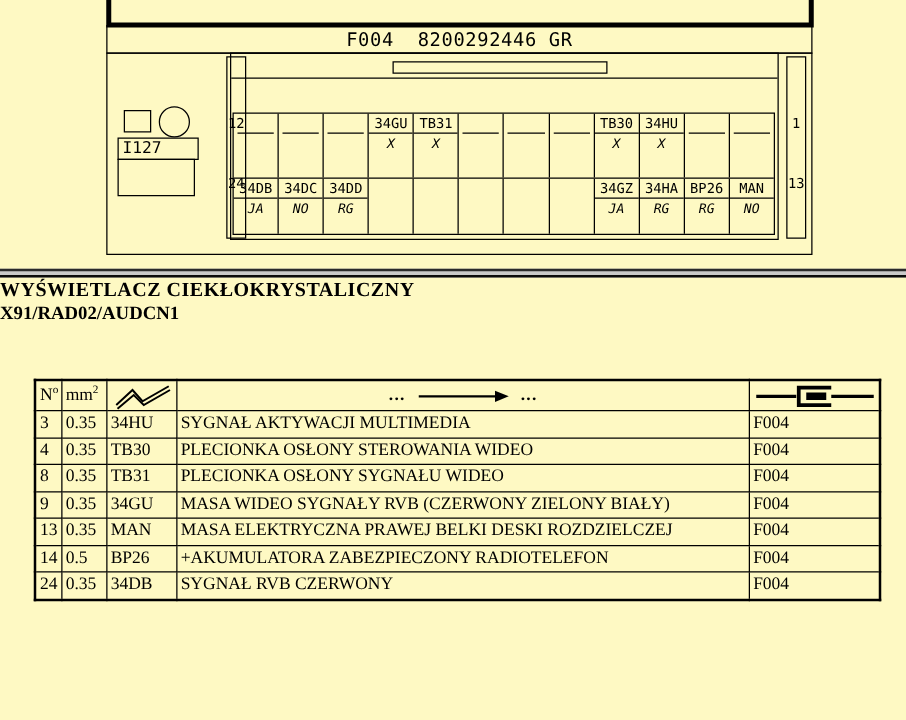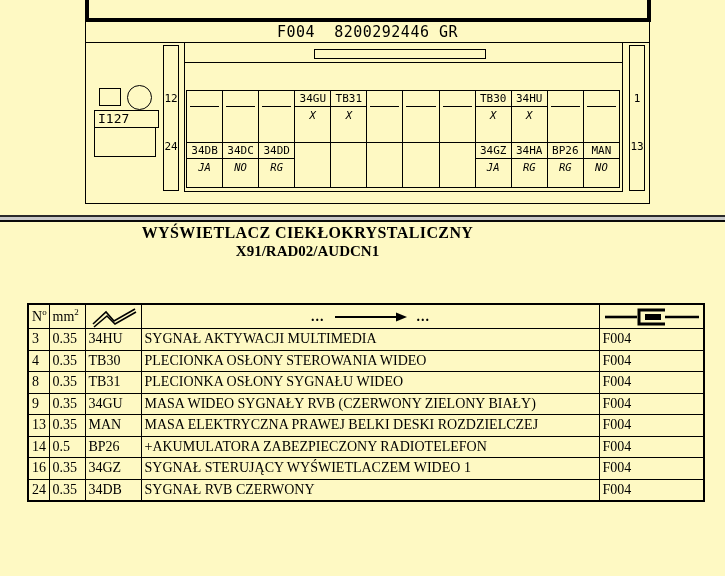--- a/index.html
+++ b/index.html
@@ -14,21 +14,21 @@
   .part-box span{font-family:"DejaVu Sans Mono",monospace;font-size:15px;white-space:pre;letter-spacing:.5px;}
   .diagram-box{left:85px;top:42px;width:563px;height:160px;border:1.5px solid #000;}
 
   .comp-rect{left:13px;top:45px;width:20px;height:16px;border:1.5px solid #000;}
   .comp-circle{left:41px;top:42px;width:23px;height:23px;border:1.5px solid #000;border-radius:50%;}
   .comp-label-box{left:8px;top:67px;width:60px;height:16px;border:1.5px solid #000;
                   font-family:"DejaVu Sans Mono",monospace;font-size:13px;line-height:15px;padding-left:3px;}
   .comp-empty-box{left:8px;top:84px;width:60px;height:28px;border:1.5px solid #000;}
 
   .strip{top:2px;width:14px;height:144px;border:1.5px solid #000;}
-  .strip-left{left:77px;text-decoration:underline;}
+  .strip-left{left:95px;text-decoration:underline;}
   .strip-right{left:543px;}
   .strip .num{position:absolute;left:-2px;width:18px;text-align:center;
               font-family:"DejaVu Sans Mono",monospace;font-size:11px;}
   .num-top{top:46px;}
   .num-bot{top:94px;}
 
   .conn-body{left:98px;top:-1px;width:437px;height:148px;border:1.5px solid #000;}
   .slot-band{position:absolute;left:0;top:0;width:100%;height:19px;border-bottom:1.5px solid #000;}
   .slot-rect{left:129px;top:6px;width:170px;height:8px;border:1.5px solid #000;}
 
@@ -42,21 +42,21 @@
   .pin-cell .lbl{height:15px;line-height:15px;font-size:11px;text-align:center;
                  border-bottom:1.2px solid #000;white-space:nowrap;overflow:hidden;}
   .pin-cell .line{height:15px;border-bottom:1.2px solid #000;margin:0 3px;}
   .pin-cell .sub{height:15px;line-height:16px;font-size:10.5px;text-align:center;font-style:italic;}
 
   
   .divider{left:0;top:215px;width:725px;height:3px;background:#c9c9c9;
            border-top:2.5px solid #2a2a2a;border-bottom:2.5px solid #0a0a0a;}
 
   
-  .title-block{left:0;top:224px;width:615px;text-align:center;font-weight:bold;}
+  .title-block{left:0;top:224px;width:615px;font-weight:bold;}
   .title-l1{font-size:16px;letter-spacing:.4px;}
   .title-l2{font-size:15px;margin-top:1px;}
 
   
   .wire-table{left:27px;top:303px;width:678px;border-collapse:collapse;
               font-size:14px;table-layout:fixed;}
   .wire-table td,.wire-table th{border:1.3px solid #000;padding:0 2px 0 3px;height:20.5px;
               text-align:left;font-weight:normal;overflow:hidden;white-space:nowrap;}
   .wire-table{border:2.5px solid #000;}
   .wire-table thead th{height:23px;}
@@ -265,27 +265,20 @@
           <td>F004</td>
         </tr>
         <tr>
           <td>14</td>
           <td>0.5</td>
           <td>BP26</td>
           <td>+AKUMULATORA ZABEZPIECZONY RADIOTELEFON</td>
           <td>F004</td>
         </tr>
         <tr>
-          <td>16</td>
-          <td>0.35</td>
-          <td>34GZ</td>
-          <td>SYGNAŁ STERUJĄCY WYŚWIETLACZEM WIDEO 1</td>
-          <td>F004</td>
-        </tr>
-        <tr>
           <td>24</td>
           <td>0.35</td>
           <td>34DB</td>
           <td>SYGNAŁ RVB CZERWONY</td>
           <td>F004</td>
         </tr>
       </tbody>
   </table>
 
 </div>

